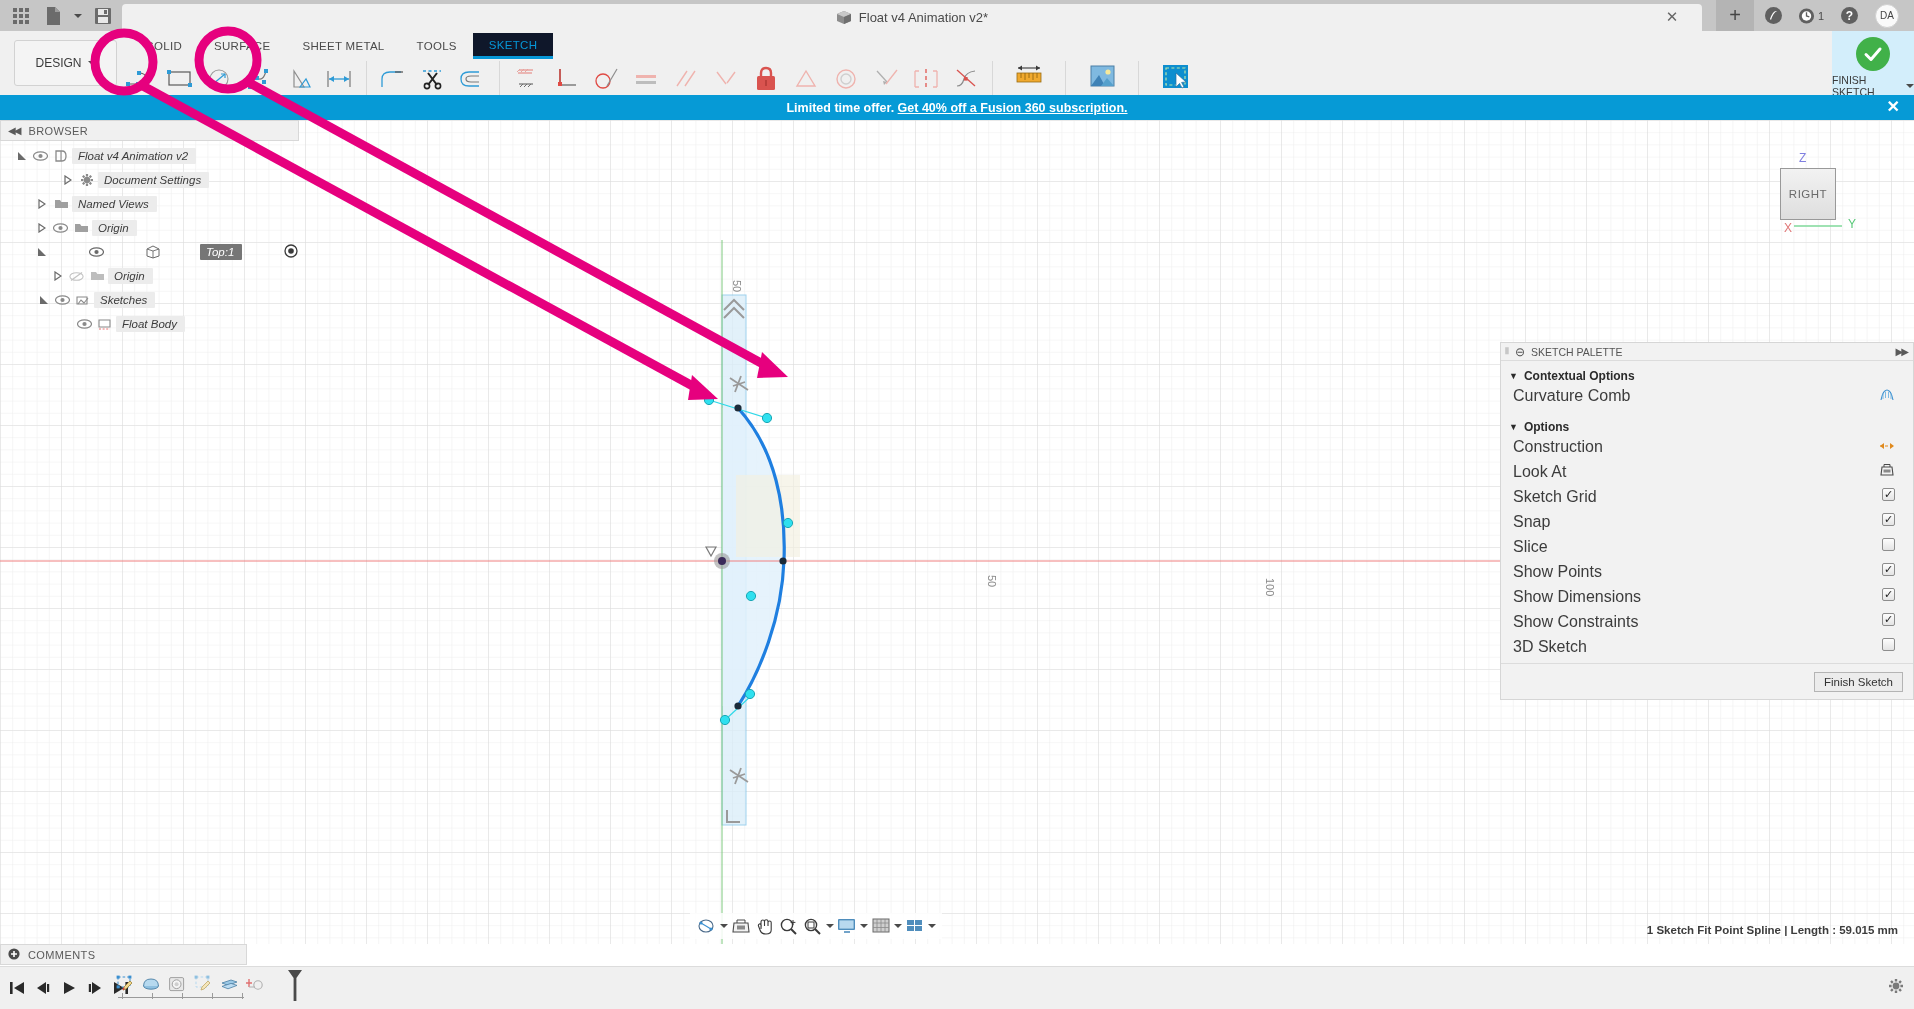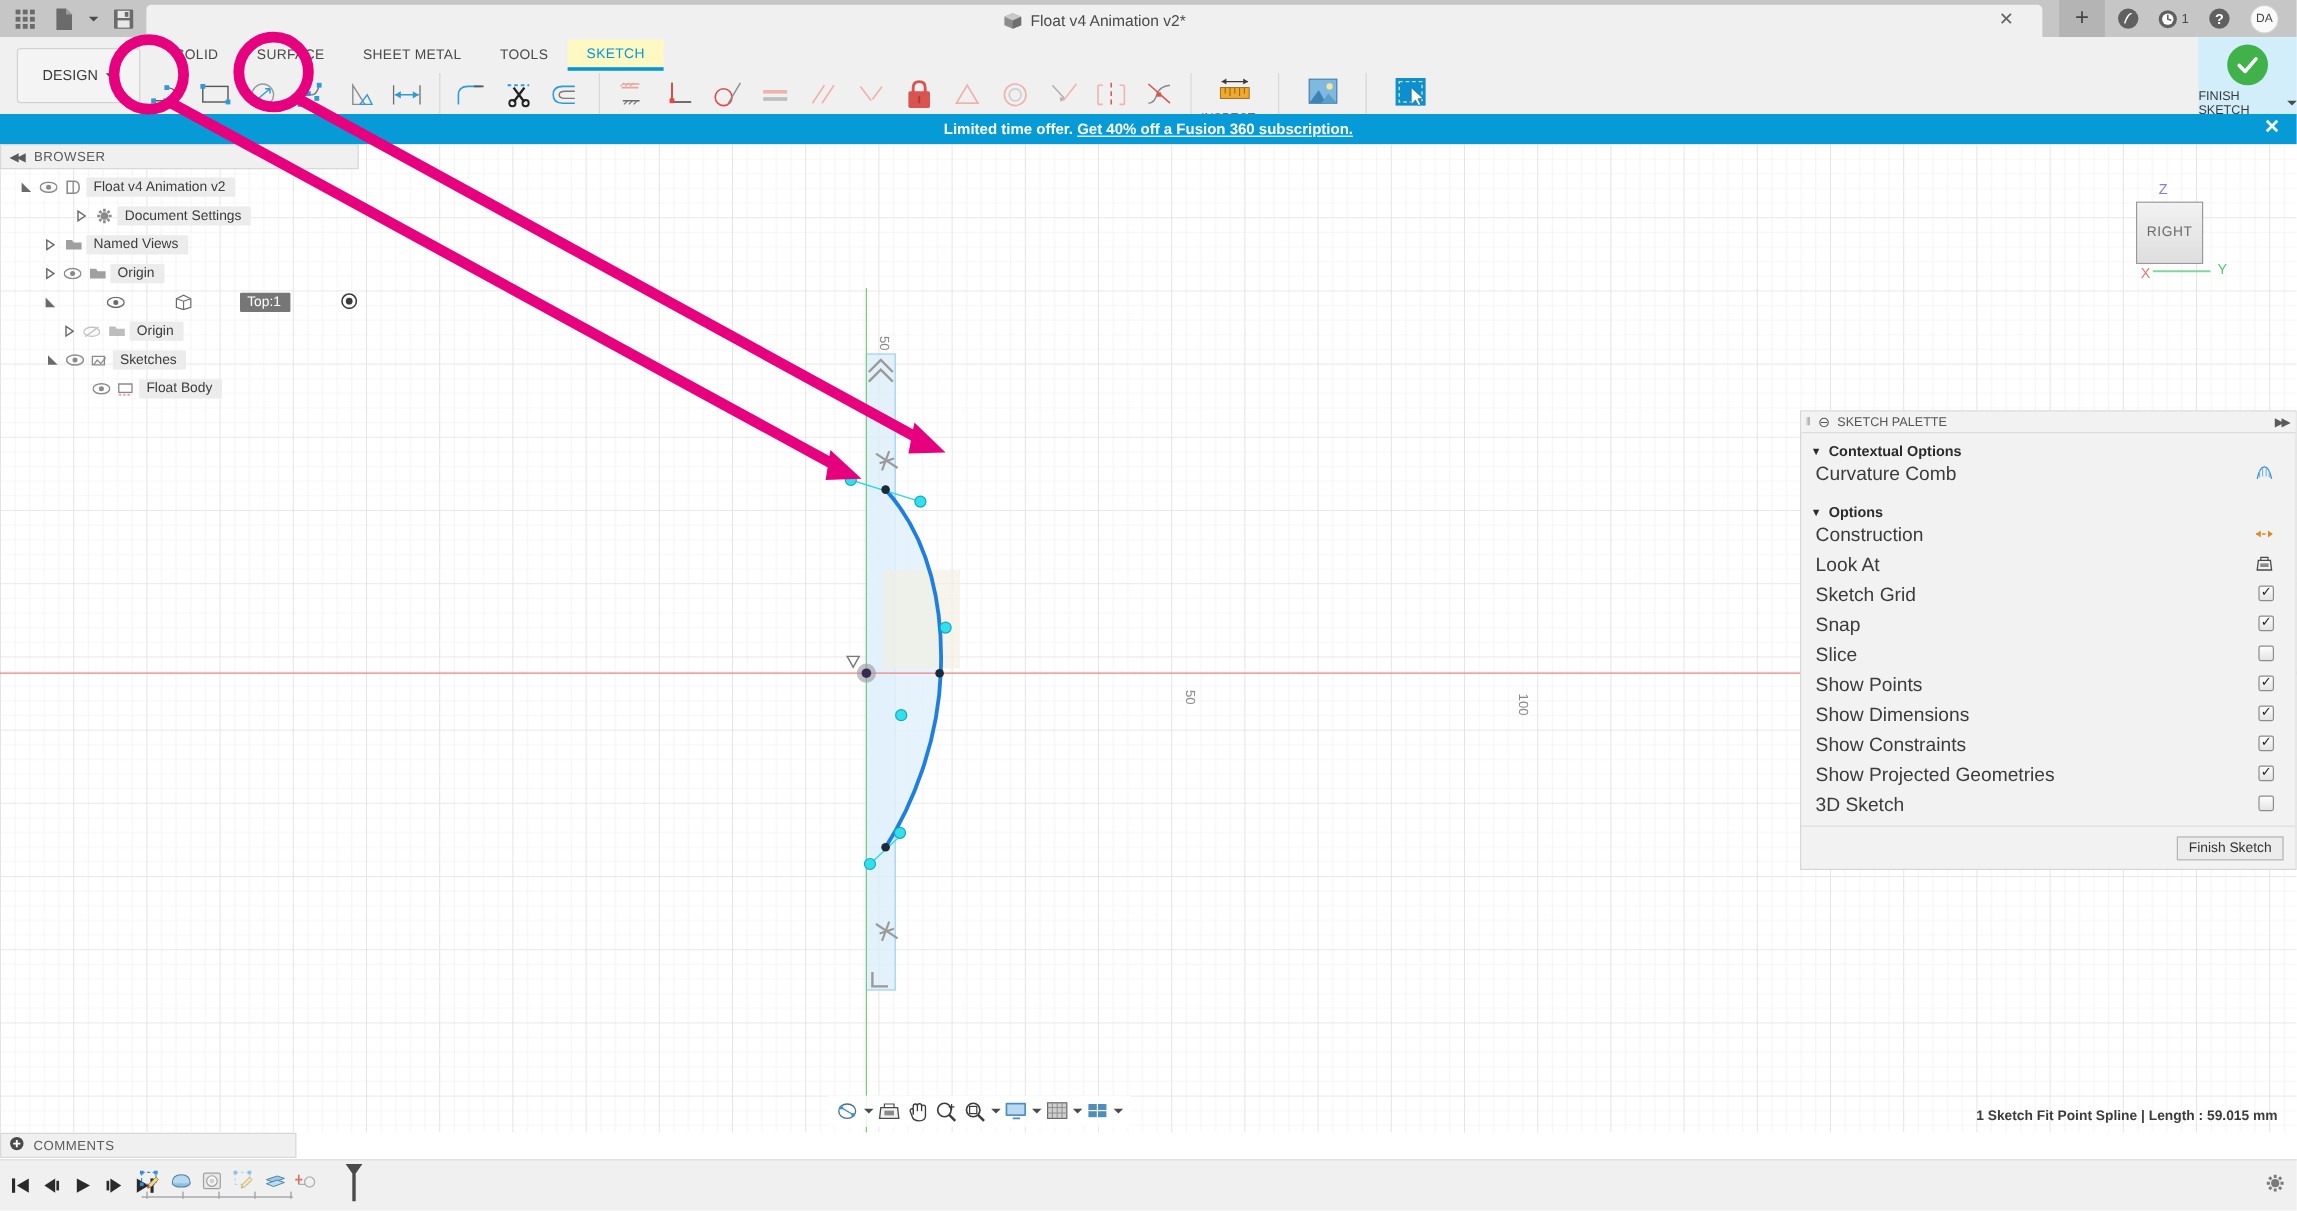--- a/index.html
+++ b/index.html
@@ -31,21 +31,21 @@
   .tr-btn.plus{ background:#b4b4b4; font-size:20px; color:#444; }
   .circ{ width:17px;height:17px;border-radius:50%; background:#606060; color:#fff; font-size:12px; display:flex;align-items:center;justify-content:center; font-weight:bold;}
   .avatar{ width:24px;height:24px;border-radius:50%;background:#fafafa;border:1px solid #d0d0d0;display:flex;align-items:center;justify-content:center;font-size:10px;color:#444;}
 
   
   .ribbon{ position:absolute; left:0; top:31px; width:1914px; height:67px; background:#f0f0f0; border-bottom:1px solid #dcdcdc;}
   .design-box{ position:absolute; left:14px; top:9px; width:103px;height:46px; border:1px solid #d2d2d2; border-radius:3px; background:#f4f4f4;
        display:flex;align-items:center;justify-content:center; gap:6px; font-size:12px; color:#3a3a3a; cursor:pointer;}
   .tabs{ position:absolute; left:130px; top:0; height:28px; display:flex; align-items:flex-end; }
   .rtab{ height:26px; padding:0 16px; font-size:11.5px; color:#4a4a4a; display:flex;align-items:center; cursor:pointer; letter-spacing:.3px;}
-  .rtab.active{ background:#fef9c3; color:#0696d7; border-bottom:3px solid #0696d7; font-weight:normal;}
+  .rtab.active{ background:#0f172a; color:#0696d7; border-bottom:3px solid #0696d7; font-weight:normal;}
   .groups{ position:absolute; left:120px; top:28px; height:39px; display:flex; align-items:flex-start; }
   .grp{ display:flex; flex-direction:column; align-items:center; height:39px; position:relative;}
   .grp-icons{ display:flex; align-items:center; height:40px; }
   .grp-label{ font-size:10.5px; color:#4a4a4a; display:flex;align-items:center;gap:3px; margin-top:-2px;}
   .ic{ width:40px; height:40px; display:flex;align-items:center;justify-content:center; cursor:pointer;}
   .sep{ width:1px; height:34px; background:#d8d8d8; margin:0 6px; align-self:flex-start; margin-top:2px;}
   .bigic{ width:60px;height:62px; display:flex;flex-direction:column;align-items:center;justify-content:flex-start; cursor:pointer; padding-top:4px;}
   .bigic .lbl{ font-size:10.5px;color:#4a4a4a;margin-top:4px;display:flex;align-items:center;gap:3px;}
   .finish{ position:absolute; right:0px; top:0px; width:82px; height:67px; background:#d3eefb; display:flex;flex-direction:column;align-items:center;justify-content:flex-start;padding-top:6px; cursor:pointer;}
   .finish .lbl{ font-size:10.5px; color:#3a3a3a; margin-top:3px; display:flex; align-items:center; gap:3px;}
@@ -61,21 +61,21 @@
   .canvas{ position:absolute; left:0; top:120px; width:1914px; height:824px; background:#fff; overflow:hidden;}
   .gridbg{ position:absolute; inset:0; }
 
   .browser{ position:absolute; left:0; top:120px; width:300px; }
   .browser-hdr{ width:299px; height:21px; background:#f0f0f0; border:1px solid #d8d8d8; display:flex;align-items:center; gap:9px; padding-left:7px; font-size:11px; color:#5a5a5a; letter-spacing:.4px;}
   .tree{ margin-top:3px; font-size:11.5px; color:#3c3c3c;}
   .node{ display:flex; align-items:center; height:24px; gap:0px; }
   .node .arrow{ width:16px;height:16px;display:flex;align-items:center;justify-content:center;cursor:pointer;}
   .node .eye{ width:20px;height:16px;display:flex;align-items:center;justify-content:center;cursor:pointer;}
   .node .nico{ width:22px;height:16px;display:flex;align-items:center;justify-content:center;}
-  .node .nlabel{ background:#ececec; padding:2px 8px 2px 6px; border-radius:1px;}
+  .node .nlabel{ background:#ececec; padding:2px 8px 2px 6px; border-radius:1px;font-style:italic;}
   .node.sel .nlabel{ background:#767676; color:#fff;}
 
   .palette{ position:absolute; right:0; top:222px; width:414px; background:#f2f2f2; border:1px solid #d6d6d6; }
   .pal-hdr{ height:18px; display:flex;align-items:center; gap:6px; padding-left:4px; font-size:10.5px; color:#555; border-bottom:1px solid #dcdcdc; background:#f2f2f2;}
   .pal-sec{ font-size:12px; font-weight:bold; color:#2b2b2b; padding:8px 0 4px 8px; display:flex;align-items:center;gap:6px;}
   .pal-row{ height:25px; display:flex; align-items:flex-start; padding-left:12px; font-size:16px; color:#3c3c3c;}
   .pal-row .pr-ic{ position:absolute; right:18px; }
   .pal-rowwrap{ position:relative; }
   .cbx{ width:13px;height:13px;border:1px solid #8d8d8d; border-radius:2px; background:linear-gradient(#fdfdfd,#e4e4e4); display:flex;align-items:center;justify-content:center;cursor:pointer;}
   .cbx.on::after{ content:"✓"; font-size:11px; color:#222; line-height:11px;}
@@ -773,26 +773,20 @@
         </div>
       </div>
       <div class="pal-rowwrap">
         <div class="pal-row">
           <span>Show Constraints</span>
           <span class="pr-ic cbx on"></span>
         </div>
       </div>
       <div class="pal-rowwrap">
         <div class="pal-row">
-          <span>Show Projected Geometries</span>
-          <span class="pr-ic cbx on"></span>
-        </div>
-      </div>
-      <div class="pal-rowwrap">
-        <div class="pal-row">
           <span>3D Sketch</span>
           <span class="pr-ic cbx"></span>
         </div>
       </div>
 
       <div class="pal-foot">
         <button class="pal-btn">Finish Sketch</button>
       </div>
     </div>
 

